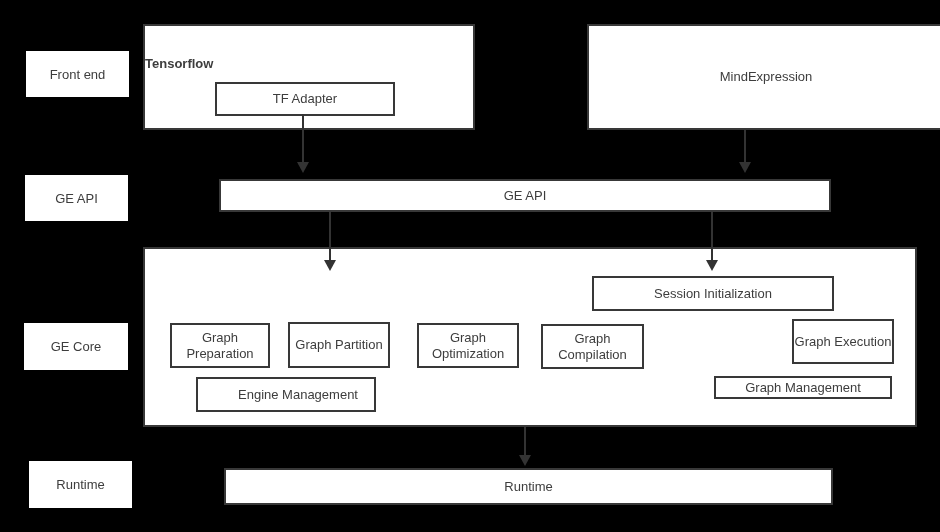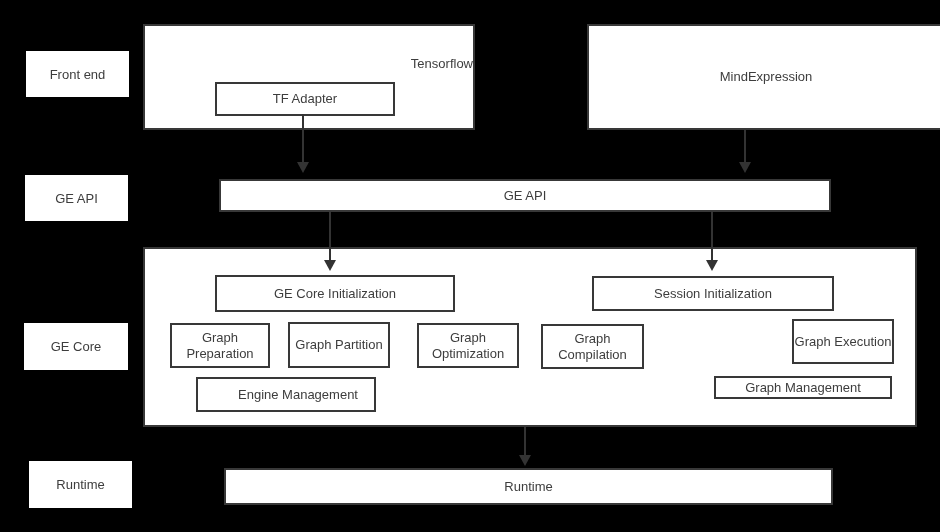--- a/index.html
+++ b/index.html
@@ -34,21 +34,21 @@
     color: #3d3d3d;
     font-size: 13px;
     display: flex; align-items: center; justify-content: center;
     text-align: center;
     box-sizing: border-box;
     line-height: 1.18;
   }
 
   #tensorflow     { left: 143px; top: 24px;  width: 332px; height: 106px; }
   #tensorflow .toplabel {
-    position: absolute; top: 30px; left: 0; right: 0; text-align: right;
+    position: absolute; top: 30px; left: 0; right: 0; text-align: left; font-weight: bold;
   }
   #tf-adapter     { left: 70px;  top: 56px;  width: 180px; height: 34px; }
 
   #mindexpression { left: 587px; top: 24px;  width: 358px; height: 106px; }
 
   #ge-api-bar     { left: 219px; top: 179px; width: 612px; height: 33px; }
 
   #ge-core-box    { left: 143px; top: 247px; width: 774px; height: 180px; }
 
   
@@ -109,23 +109,20 @@
 
   <div class="box" id="mindexpression">
     <span>MindExpression</span>
   </div>
 
   <div class="box" id="ge-api-bar">
     <span>GE API</span>
   </div>
 
   <div class="box" id="ge-core-box">
-    <div class="box" id="ge-core-init">
-      <span>GE Core Initialization</span>
-    </div>
     <div class="box" id="session-init">
       <span>Session Initialization</span>
     </div>
 
     <div class="box" id="mod-0">
       <span>Graph Preparation</span>
     </div>
     <div class="box" id="mod-1">
       <span>Graph Partition</span>
     </div>

